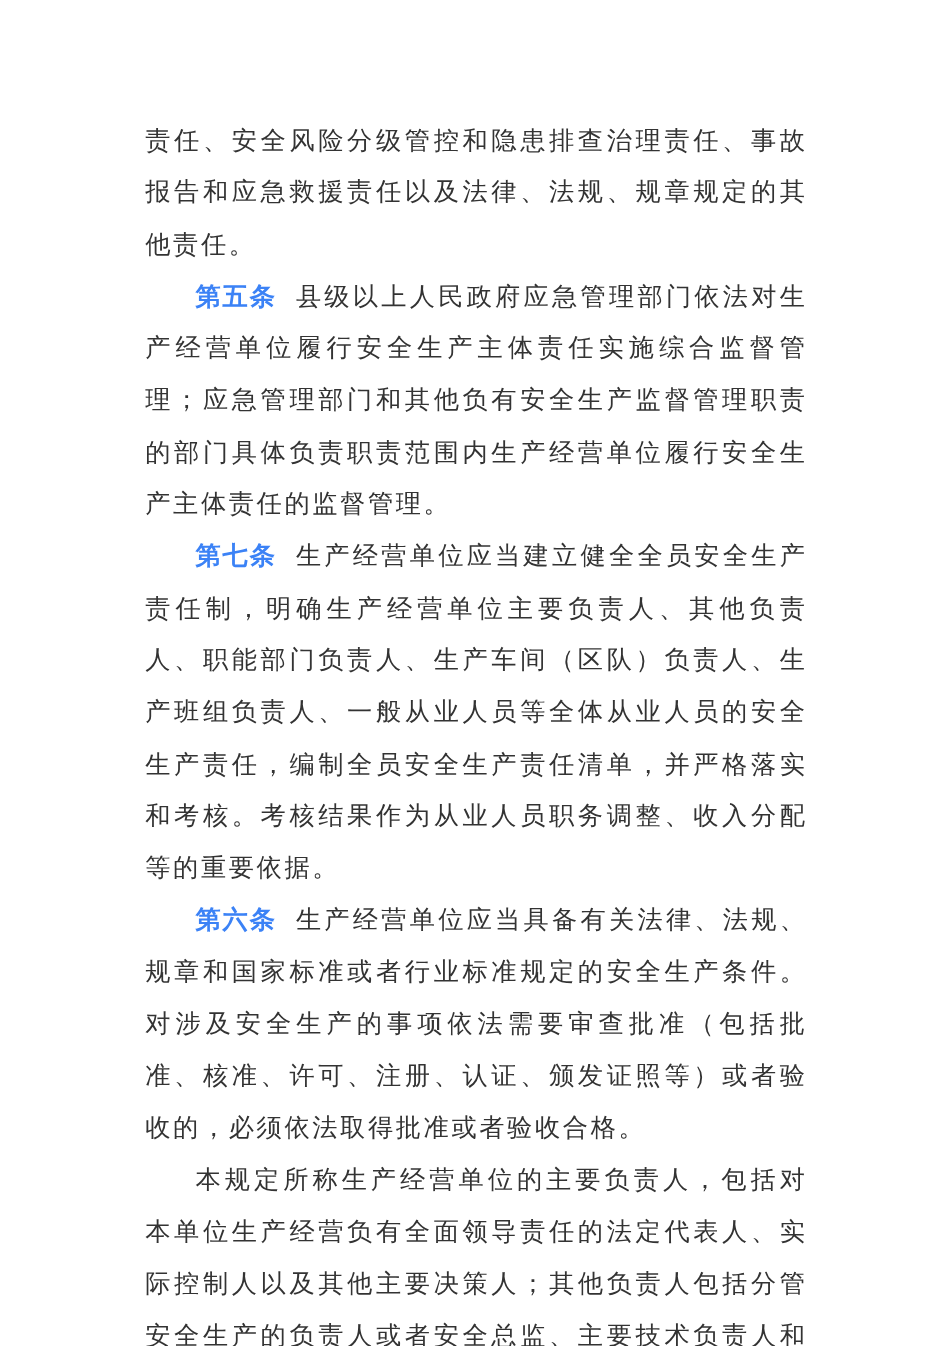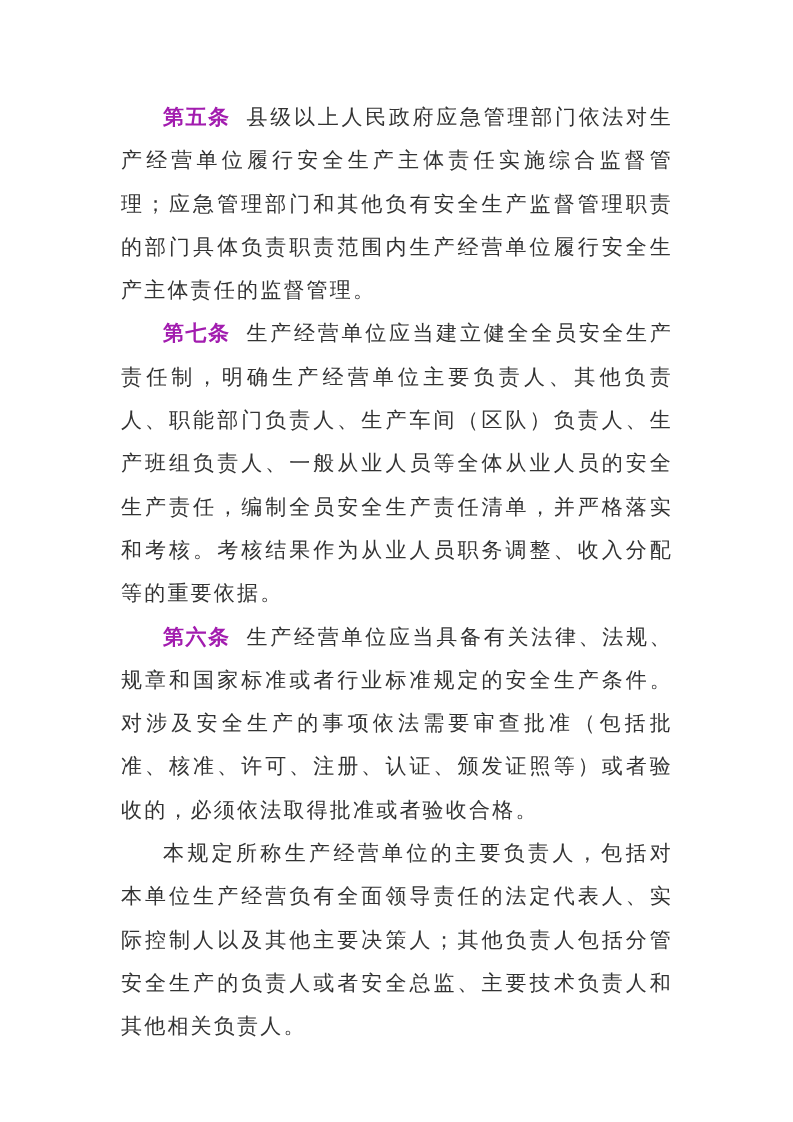--- a/index.html
+++ b/index.html
@@ -15,29 +15,30 @@
     color: #333333;
     text-align: justify;
     text-justify: inter-character;
     letter-spacing: 2.2px;
   }
   .para { margin: 0; }
   .indent { text-indent: 42px; }
   .article-no {
     font-family: "DejaVu Sans", "Liberation Sans", sans-serif;
     font-weight: bold;
-    color: #a21caf;
+    color: #3b82f6;
     letter-spacing: 1px;
     margin-right: 16px;
   }
 </style>
 </head>
 <body>
 
 <div class="page">
+  <p class="para"><span>责任、安全风险分级管控和隐患排查治理责任、事故报告和应急救援责任以及法律、法规、规章规定的其他责任。</span></p>
 
   <p class="para indent"><span class="article-no">第五条</span><span>县级以上人民政府应急管理部门依法对生产经营单位履行安全生产主体责任实施综合监督管理；应急管理部门和其他负有安全生产监督管理职责的部门具体负责职责范围内生产经营单位履行安全生产主体责任的监督管理。</span></p>
 
   <p class="para indent"><span class="article-no">第七条</span><span>生产经营单位应当建立健全全员安全生产责任制，明确生产经营单位主要负责人、其他负责人、职能部门负责人、生产车间（区队）负责人、生产班组负责人、一般从业人员等全体从业人员的安全生产责任，编制全员安全生产责任清单，并严格落实和考核。考核结果作为从业人员职务调整、收入分配等的重要依据。</span></p>
 
   <p class="para indent"><span class="article-no">第六条</span><span>生产经营单位应当具备有关法律、法规、规章和国家标准或者行业标准规定的安全生产条件。对涉及安全生产的事项依法需要审查批准（包括批准、核准、许可、注册、认证、颁发证照等）或者验收的，必须依法取得批准或者验收合格。</span></p>
 
   <p class="para indent"><span>本规定所称生产经营单位的主要负责人，包括对本单位生产经营负有全面领导责任的法定代表人、实际控制人以及其他主要决策人；其他负责人包括分管安全生产的负责人或者安全总监、主要技术负责人和其他相关负责人。</span></p>
 </div>
 

